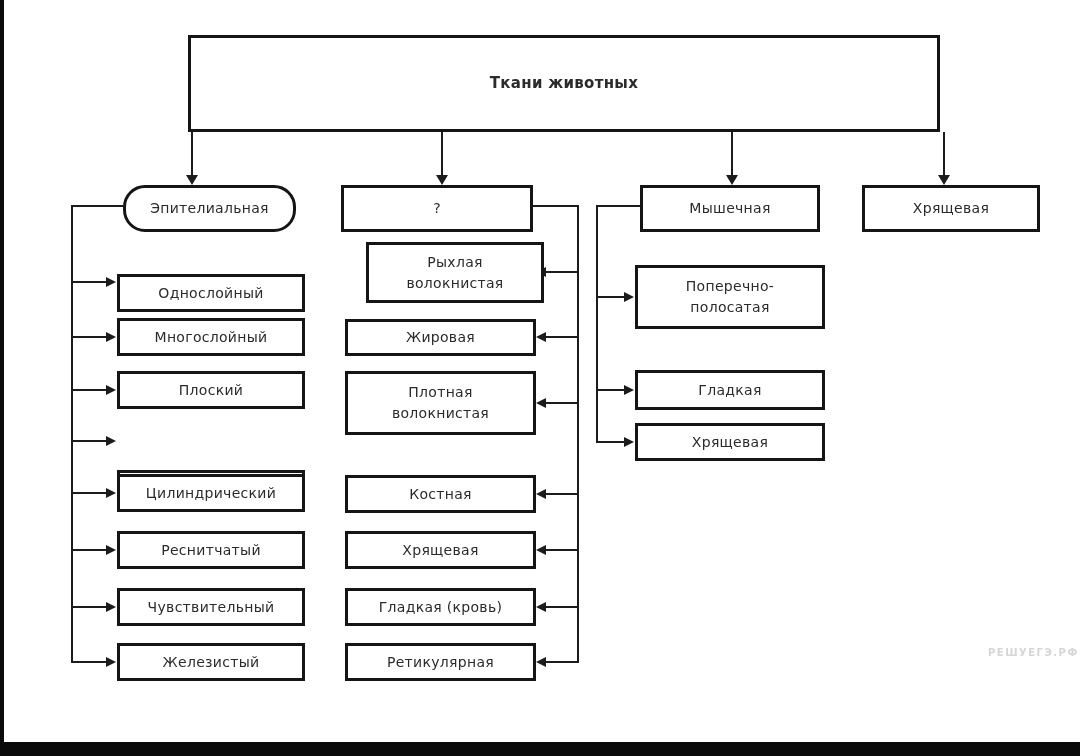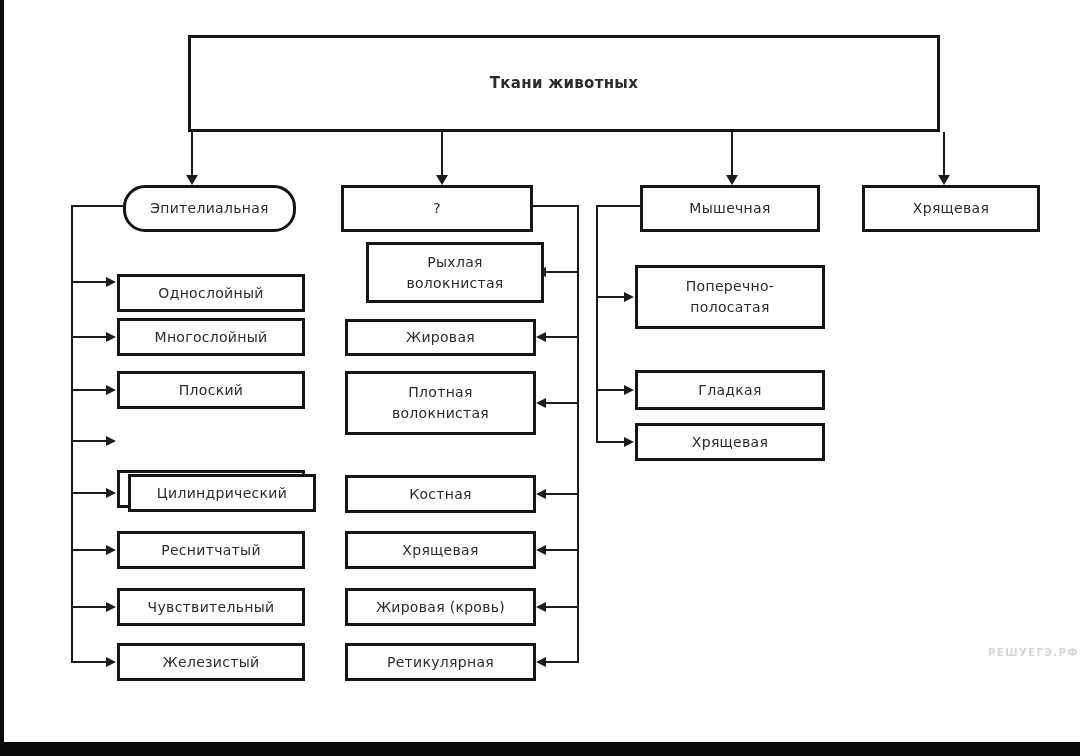--- a/index.html
+++ b/index.html
@@ -71,21 +71,21 @@
     <div class="hline" style="left:71px;top:606px;width:36px;"></div>
     <div class="arr-right" style="left:106px;top:602px;"></div>
     <div class="hline" style="left:71px;top:661px;width:36px;"></div>
     <div class="arr-right" style="left:106px;top:657px;"></div>
   </div>
 
   <div class="box" style="left:117px;top:274px;width:188px;height:38px;"><span>Однослойный</span></div>
   <div class="box" style="left:117px;top:318px;width:188px;height:38px;"><span>Многослойный</span></div>
   <div class="box" style="left:117px;top:371px;width:188px;height:38px;"><span>Плоский</span></div>
   <div class="box" style="left:117px;top:422px;width:188px;height:38px;margin-top:48px;"><span>Кубический</span></div>
-  <div class="box" style="left:117px;top:474px;width:188px;height:38px;margin-left:11px;"><span>Цилиндрический</span></div>
+  <div class="box" style="left:117px;top:474px;width:188px;height:38px;"><span>Цилиндрический</span></div>
   <div class="box" style="left:117px;top:531px;width:188px;height:38px;"><span>Реснитчатый</span></div>
   <div class="box" style="left:117px;top:588px;width:188px;height:38px;"><span>Чувствительный</span></div>
   <div class="box" style="left:117px;top:643px;width:188px;height:38px;"><span>Железистый</span></div>
 
   <div>
     <div class="hline" style="left:533px;top:205px;width:46px;"></div>
     <div class="vline" style="left:577px;top:205px;height:458px;"></div>
     <div class="hline" style="left:545px;top:271px;width:33px;"></div>
     <div class="arr-left" style="left:536px;top:267px;"></div>
     <div class="hline" style="left:545px;top:336px;width:33px;"></div>
@@ -102,21 +102,21 @@
     <div class="arr-left" style="left:536px;top:657px;"></div>
   </div>
 
   <div class="box" style="left:366px;top:242px;width:178px;height:61px;"><span>Рыхлая
 волокнистая</span></div>
   <div class="box" style="left:345px;top:319px;width:191px;height:37px;"><span>Жировая</span></div>
   <div class="box" style="left:345px;top:371px;width:191px;height:64px;"><span>Плотная
 волокнистая</span></div>
   <div class="box" style="left:345px;top:475px;width:191px;height:38px;"><span>Костная</span></div>
   <div class="box" style="left:345px;top:531px;width:191px;height:38px;"><span>Хрящевая</span></div>
-  <div class="box" style="left:345px;top:588px;width:191px;height:38px;"><span>Жировая (кровь)</span></div>
+  <div class="box" style="left:345px;top:588px;width:191px;height:38px;"><span>Гладкая (кровь)</span></div>
   <div class="box" style="left:345px;top:643px;width:191px;height:38px;"><span>Ретикулярная</span></div>
 
   <div>
     <div class="hline" style="left:596px;top:205px;width:44px;"></div>
     <div class="vline" style="left:596px;top:205px;height:238px;"></div>
     <div class="hline" style="left:596px;top:296px;width:30px;"></div>
     <div class="arr-right" style="left:624px;top:292px;"></div>
     <div class="hline" style="left:596px;top:389px;width:30px;"></div>
     <div class="arr-right" style="left:624px;top:385px;"></div>
     <div class="hline" style="left:596px;top:441px;width:30px;"></div>

